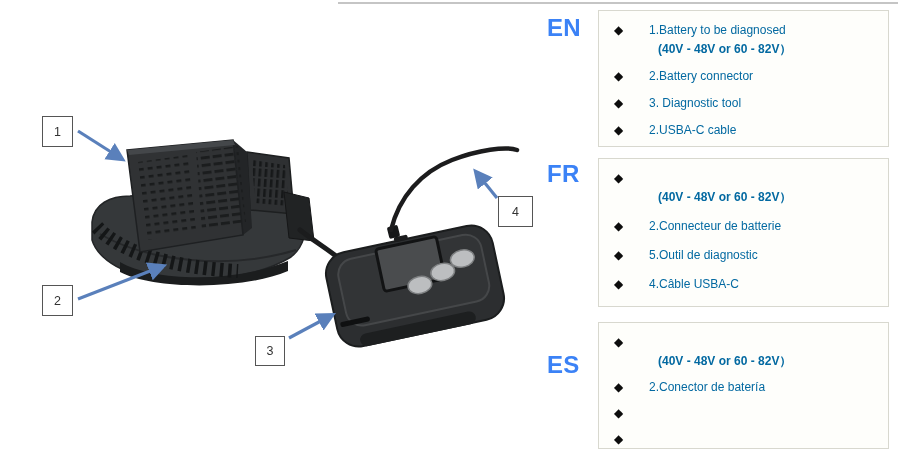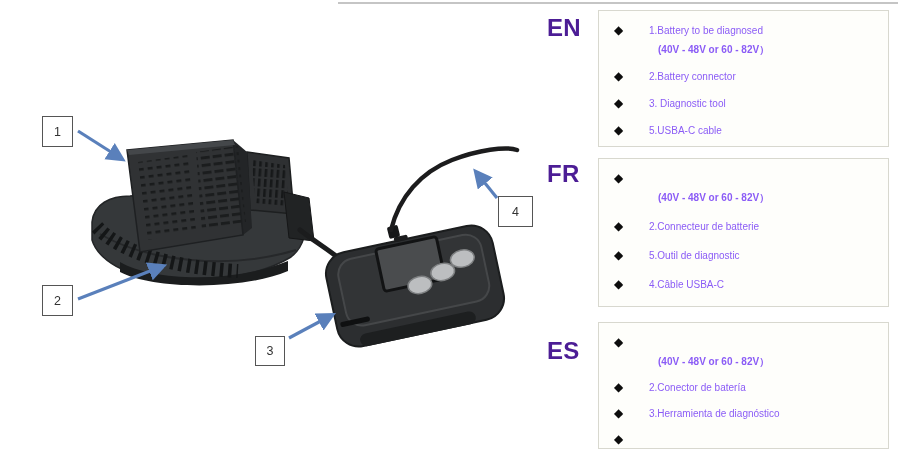--- a/index.html
+++ b/index.html
@@ -18,40 +18,40 @@
     font-size:12.5px;color:#333;
   }
   #callout-1{left:42px;top:116px}
   #callout-2{left:42px;top:285px}
   #callout-3{left:255px;top:336px;width:30px;height:30px}
   #callout-4{left:498px;top:196px;width:35px;height:31px}
 
   
   .lang{
     position:absolute;left:547px;font-size:24px;font-weight:600;
-    color:#4c1d95;letter-spacing:.3px;
+    color:#3b82f6;letter-spacing:.3px;
   }
   #lang-en{top:14px}
   #lang-fr{top:160px}
-  #lang-es{top:337px}
+  #lang-es{top:351px}
 
   
   .panel{
     position:absolute;left:598px;width:291px;box-sizing:border-box;
     background:#fefefb;border:1.5px solid #d8d8cf;
     padding:10px 6px 0 15px;overflow:hidden;
   }
   #panel-en{top:10px;height:137px}
   #panel-fr{top:158px;height:149px}
   #panel-es{top:322px;height:127px}
   .row{display:flex;align-items:flex-start;margin-bottom:8px;}
   #panel-fr .row{margin-bottom:10px}
   #panel-es .row{margin-bottom:7px}
   .bullet{flex:0 0 35px;font-size:12px;line-height:19px;color:#0d0d0d;}
-  .item-text{font-size:10px;line-height:19px;color:#8b5cf6;}
+  .item-text{font-size:12px;line-height:19px;color:#0369a1;}
   .sub-line{margin-left:9px;font-weight:bold;}
 </style>
 </head>
 <body>
 
 <div id="stage">
 
   <div class="top-divider"></div>
 
   <svg id="scene-svg" viewBox="0 0 900 454" xmlns="http://www.w3.org/2000/svg">
@@ -139,21 +139,21 @@
     <div class="row">
       <span class="bullet">◆</span>
       <span class="item-text">2.Battery connector</span>
     </div>
     <div class="row">
       <span class="bullet">◆</span>
       <span class="item-text">3. Diagnostic tool</span>
     </div>
     <div class="row">
       <span class="bullet">◆</span>
-      <span class="item-text">5.USBA-C cable</span>
+      <span class="item-text">2.USBA-C cable</span>
     </div>
   </div>
 
   <div class="panel" id="panel-fr">
     <div class="row">
       <span class="bullet">◆</span>
       <span class="item-text">
         <br>
         <span class="sub-line">(40V - 48V or 60 - 82V）</span>
       </span>
@@ -179,20 +179,19 @@
         <br>
         <span class="sub-line">(40V - 48V or 60 - 82V）</span>
       </span>
     </div>
     <div class="row">
       <span class="bullet">◆</span>
       <span class="item-text">2.Conector de batería</span>
     </div>
     <div class="row">
       <span class="bullet">◆</span>
-      <span class="item-text">3.Herramienta de diagnóstico</span>
     </div>
     <div class="row">
       <span class="bullet">◆</span>
     </div>
   </div>
 
 </div>
 
 </body></html>

